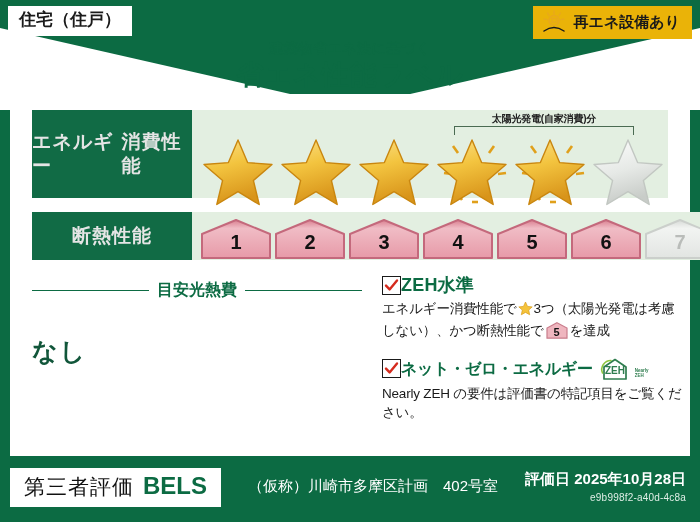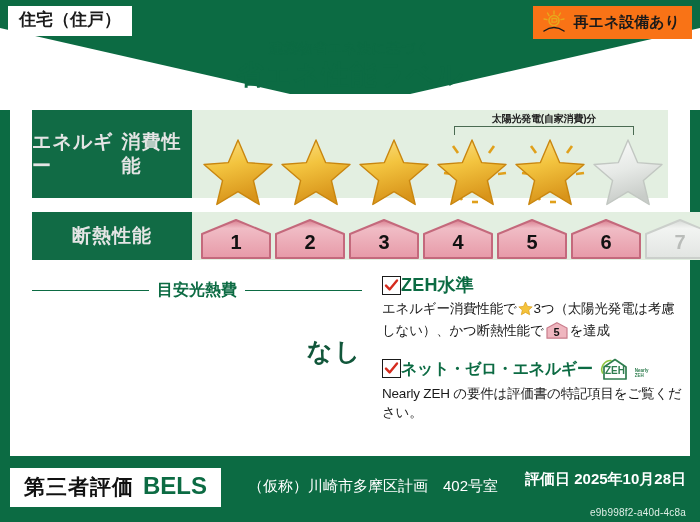--- a/index.html
+++ b/index.html
@@ -33,21 +33,21 @@
 
   .type-tag {
     position: absolute; left: 8px; top: 6px;
     background: #ffffff;
     padding: 5px 11px 6px 11px;
     font-size: 17px; font-weight: bold; color: #1a1a1a;
     letter-spacing: 0px; line-height: 1.1;
   }
   .renew-badge {
     position: absolute; right: 8px; top: 6px;
-    background: #f97316;
+    background: #eab308;
     padding: 4px 12px 5px 8px;
     display: flex; align-items: center; gap: 7px;
     font-size: 15px; font-weight: bold; color: #1a1a1a;
   }
   .renew-badge svg { display:block; }
 
   .title-wrap {
     position: absolute; left: 0; top: 40px; width: 700px;
     text-align: center; z-index: 4;
   }
@@ -138,21 +138,21 @@
   .cost-block {
     position: absolute; left: 22px; top: 6px; width: 330px;
   }
   .cost-head {
     display: flex; align-items: center; gap: 8px;
     font-size: 16px; font-weight: bold; color: #0c6b43;
     justify-content: center;
   }
   .cost-head .rule { flex: 1 1 auto; height: 1px; background: #0c6b43; }
   .cost-value {
-    margin-top: 34px; text-align: right;
+    margin-top: 34px; text-align: left;
     font-size: 25px; font-weight: bold; color: #11563a;
     letter-spacing: 2px;
   }
 
   .zeh-block {
     position: absolute; left: 372px; top: 2px; width: 300px;
   }
   .zeh-item { margin-bottom: 6px; }
   .zeh-head {
     display: flex; align-items: center; 
@@ -189,32 +189,32 @@
   .bottom-bar {
     position: absolute; left: 0; bottom: 0; width: 700px; height: 64px;
     background: #0c6b43;
   }
   .bels-chip {
     position: absolute; left: 10px; top: 10px;
     background: #ffffff;
     padding: 4px 14px 6px 14px;
     display: flex; align-items: baseline; gap: 9px;
   }
-  .bels-jp { font-size: 21px; font-weight: bold; color: #111111; letter-spacing: 1px; }
+  .bels-jp { font-size: 21px; font-weight: normal; color: #111111; letter-spacing: 1px; }
   .bels-en { font-size: 24px; font-weight: bold; color: #0c6b43; letter-spacing: 0px; }
   .bldg-name {
     position: absolute; left: 248px; top: 19px;
     font-size: 15px; color: #ffffff; font-weight: normal;
     letter-spacing: 0px;
   }
   .eval-wrap {
     position: absolute; right: 14px; top: 12px; text-align: right;
   }
   .eval-date { font-size: 15px; color: #ffffff; font-weight: bold; letter-spacing: 0px; }
-  .eval-id { font-size: 10px; color: #dfeee6; margin-top: 18px; letter-spacing: 0.2px; }
+  .eval-id { font-size: 10px; color: #dfeee6; margin-top: 3px; letter-spacing: 0.2px; }
 </style>
 </head>
 <body>
 
 <div id="label-root">
 
   <div class="top-band">
     <div class="wedge-left"></div>
     <div class="wedge-right"></div>
   </div>

